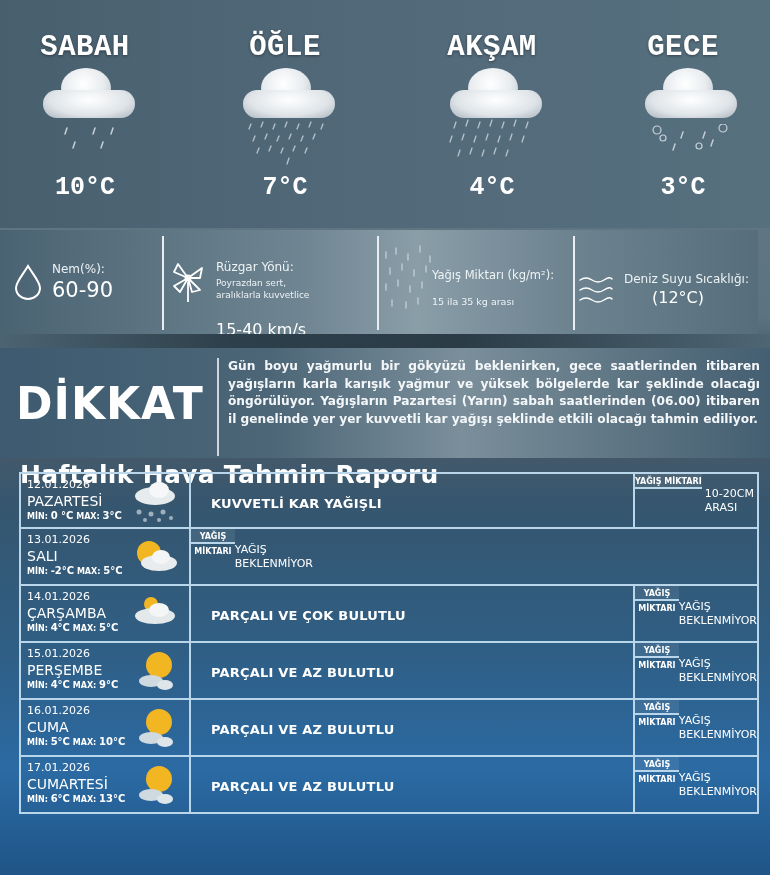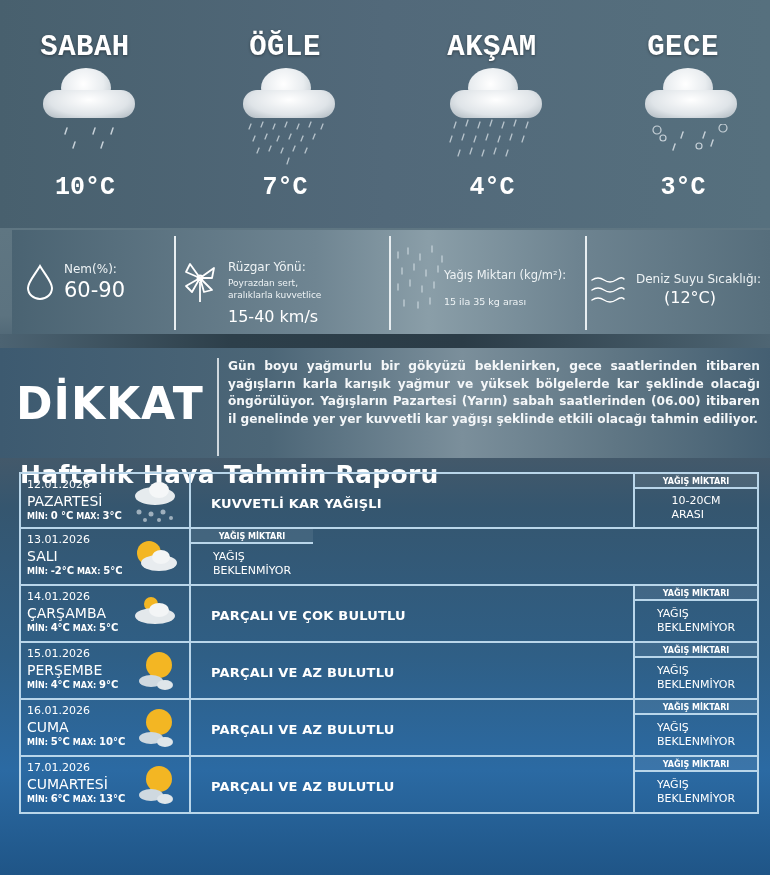--- a/index.html
+++ b/index.html
@@ -22,21 +22,21 @@
   .daypart .dp-title { font-weight: bold; font-size: 29px; letter-spacing: 0.5px; line-height: 40px;
     text-shadow: 0 1px 3px rgba(0,0,0,0.4); }
   .daypart .dp-icon { position: relative; height: 104px; margin: 0 auto; width: 140px; }
   .daypart .dp-temp { font-size: 25px; font-weight: bold; margin-top: 0px; line-height: 32px; }
   .cloud { position: absolute; left: 28px; top: 10px; width: 90px; height: 42px; }
   .cloud::before { content: ""; position: absolute; left: 18px; top: -10px; width: 50px; height: 40px;
     border-radius: 50%; background: radial-gradient(circle at 45% 40%, #ffffff 0%, #e8ecef 55%, #b9c3ca 100%); }
   .cloud::after { content: ""; position: absolute; left: 0; top: 12px; width: 92px; height: 28px;
     border-radius: 14px; background: radial-gradient(ellipse at 50% 35%, #ffffff 0%, #dfe4e8 60%, #a9b4bc 100%); }
   
-  .info { position: absolute; left: 12px; top: 230px; width: 758px; height: 104px;
+  .info { position: absolute; left: 0; top: 230px; width: 758px; height: 104px;
     background: linear-gradient(90deg, #4a6372 0%, #6f8592 40%, #8a9ea8 55%, #6d8390 75%, #566e7c 100%); }
   .divider { position: absolute; top: 6px; width: 2px; height: 94px; background: #e8eef1; }
   .info-item { position: absolute; }
   .info-label { font-size: 12px; color: #eef3f5; }
   .info-small { font-size: 9px; color: #eef3f5; line-height: 12px; }
   .info-value { font-size: 20px; color: #fff; }
   .icon-svg { position: absolute; }
   .band { position: absolute; left: 0; top: 334px; width: 770px; height: 14px;
     background: linear-gradient(90deg, #4c6372 0%, #2d3f4a 30%, #2b3c47 60%, #4e6573 100%); }
   
@@ -46,21 +46,21 @@
   .dikkat-bar { position: absolute; left: 217px; top: 10px; width: 2px; height: 98px; background: #cfd8de; }
   .dikkat-text { position: absolute; left: 228px; top: 10px; width: 532px; font-size: 12.2px; line-height: 17.6px;
     text-align: justify; font-weight: bold; color: #f4f7f9; }
   
   .weekly-title { position: absolute; left: 20px; top: 460px; font-size: 25px; font-weight: bold; letter-spacing: 0.3px; }
   .table { position: absolute; left: 19px; top: 472px; width: 740px; }
   .row { position: relative; height: 57px; border: 2px solid #b9d6ea; border-top: none; display: flex; }
   .row:first-child { border-top: 2px solid #b9d6ea; }
   .c-day { width: 170px; border-right: 2px solid #b9d6ea; position: relative; padding: 4px 0 0 6px; }
   .c-desc { flex: 1; border-right: 2px solid #b9d6ea; position: relative; padding-left: 46px; }
-  .c-rain { width: 122px; display: flex; flex-direction: column; }
+  .c-rain { width: 122px; display: flex; flex-direction: row; }
   .d-date { font-size: 11px; line-height: 14px; }
   .d-name { font-size: 14px; line-height: 14px; margin-top: 2px; }
   .d-mm { font-size: 8px; line-height: 12px; margin-top: 2px; font-weight: bold; }
   .d-mm .big { font-size: 10px; }
   .d-icon { position: absolute; right: 10px; top: 6px; width: 50px; height: 44px; }
   .desc-text { position: absolute; left: 20px; top: 22px; font-weight: bold; font-size: 13px; letter-spacing: 0.2px; }
   .rain-head { height: 15px; font-size: 8px; font-weight: bold; text-align: center; line-height: 15px;
     border-bottom: 2px solid #b9d6ea; background: rgba(255,255,255,0.08); }
   .rain-val { flex: 1; font-size: 11px; display: flex; align-items: center; justify-content: center;
     line-height: 14px; }
@@ -193,21 +193,21 @@
             <path d="M18 16 L30 28 L22 30 Z"></path>
             <path d="M18 16 L4 24 L10 30 Z"></path>
           <circle cx="18" cy="16" r="2.5"></circle>
             <line x1="18" y1="20" x2="18" y2="40"></line>
         </g>
       </svg>
       <div style="position:absolute;left:46px;top:-2px;width:170px;">
         <div class="info-label">Rüzgar Yönü:</div>
         <div class="info-small" style="margin-top:3px">Poyrazdan sert,</div>
         <div class="info-small">aralıklarla kuvvetlice</div>
-        <div class="info-value" style="font-size:16px;margin-top:6px">15-40 km/s</div>
+        <div class="info-value" style="font-size:16px;margin-top:19px">15-40 km/s</div>
       </div>
     </div>
     <div class="divider" style="left:377px;"></div>
 
     <div class="info-item" style="left:382px;top:14px;">
       <svg width="56" height="72" viewBox="0 0 56 72" style="position:absolute;left:0;top:0">
         <g stroke="#c9d4db" stroke-width="1.5" stroke-linecap="round" opacity="0.8">
           <line x1="4" y1="8" x2="4" y2="14"></line>
             <line x1="14" y1="4" x2="14" y2="10"></line>
             <line x1="26" y1="10" x2="26" y2="16"></line>

